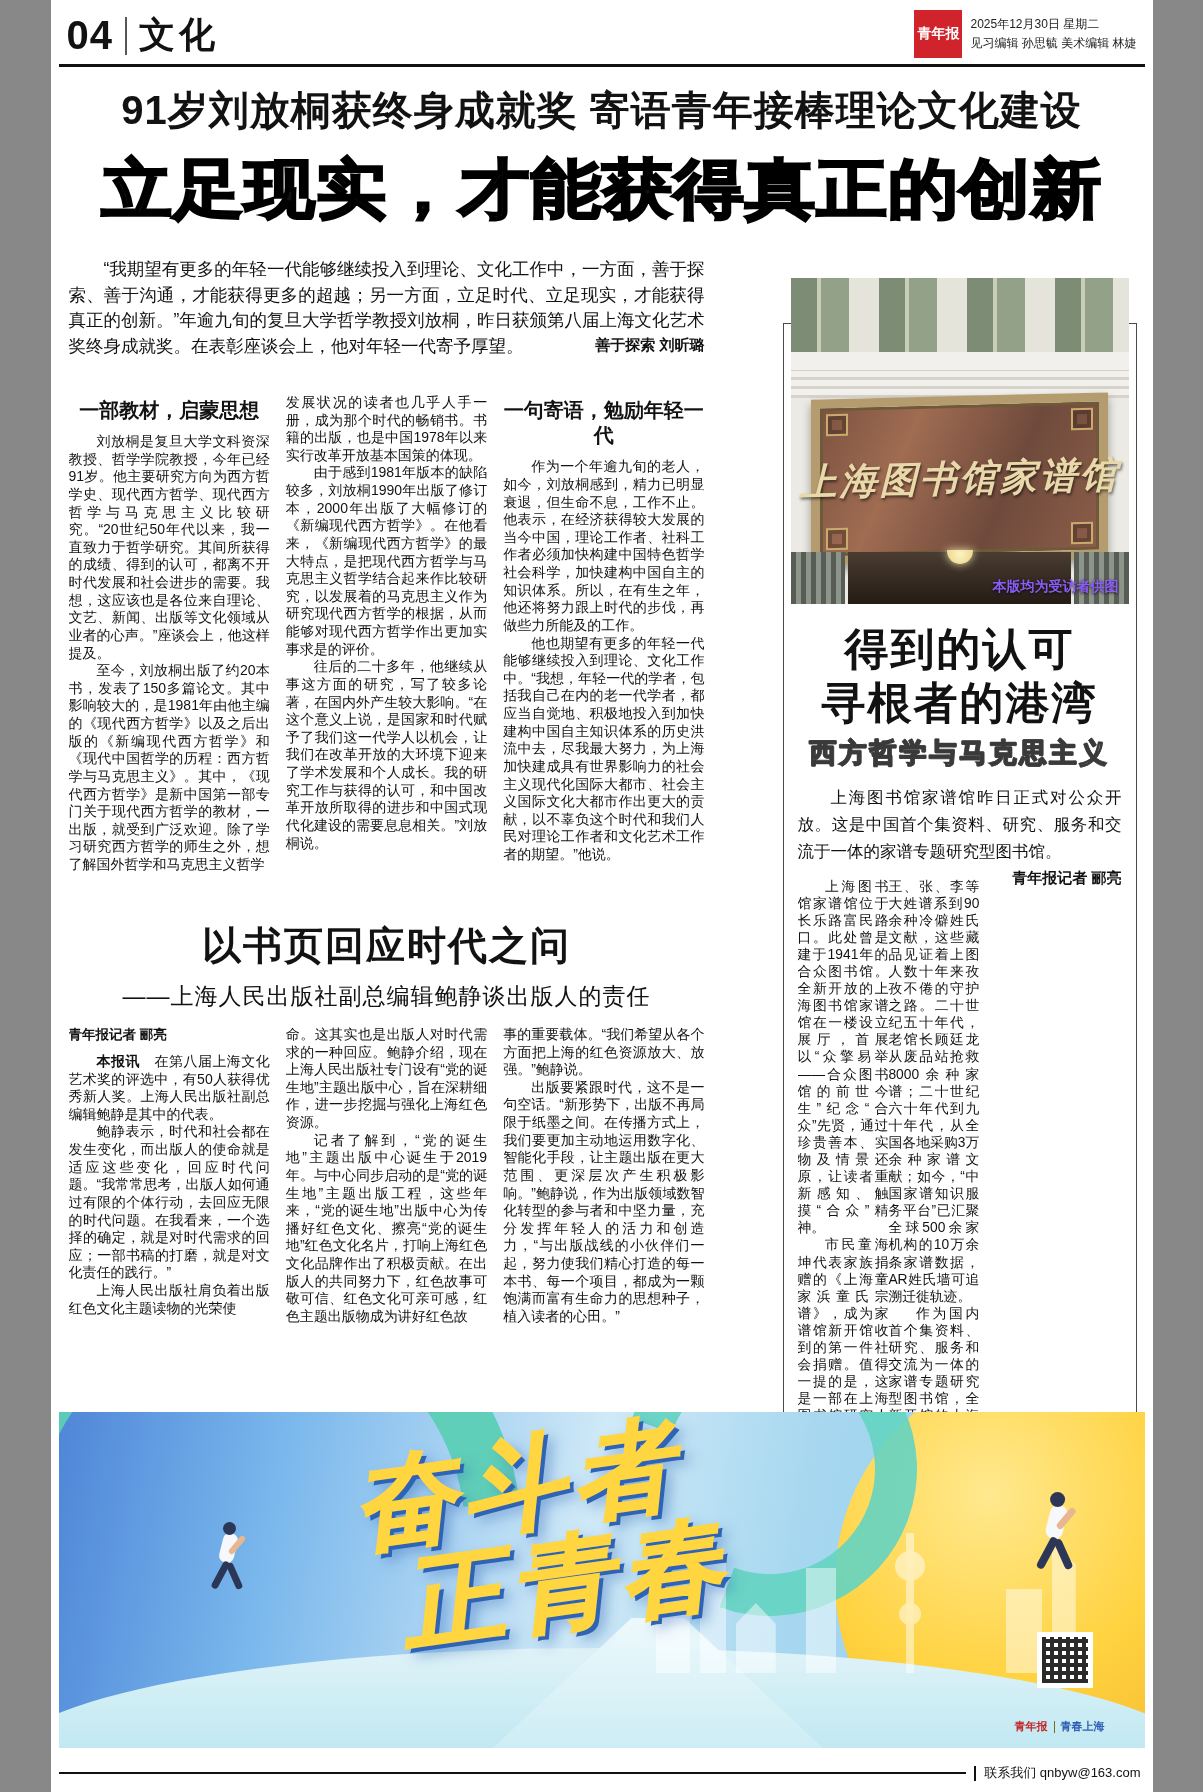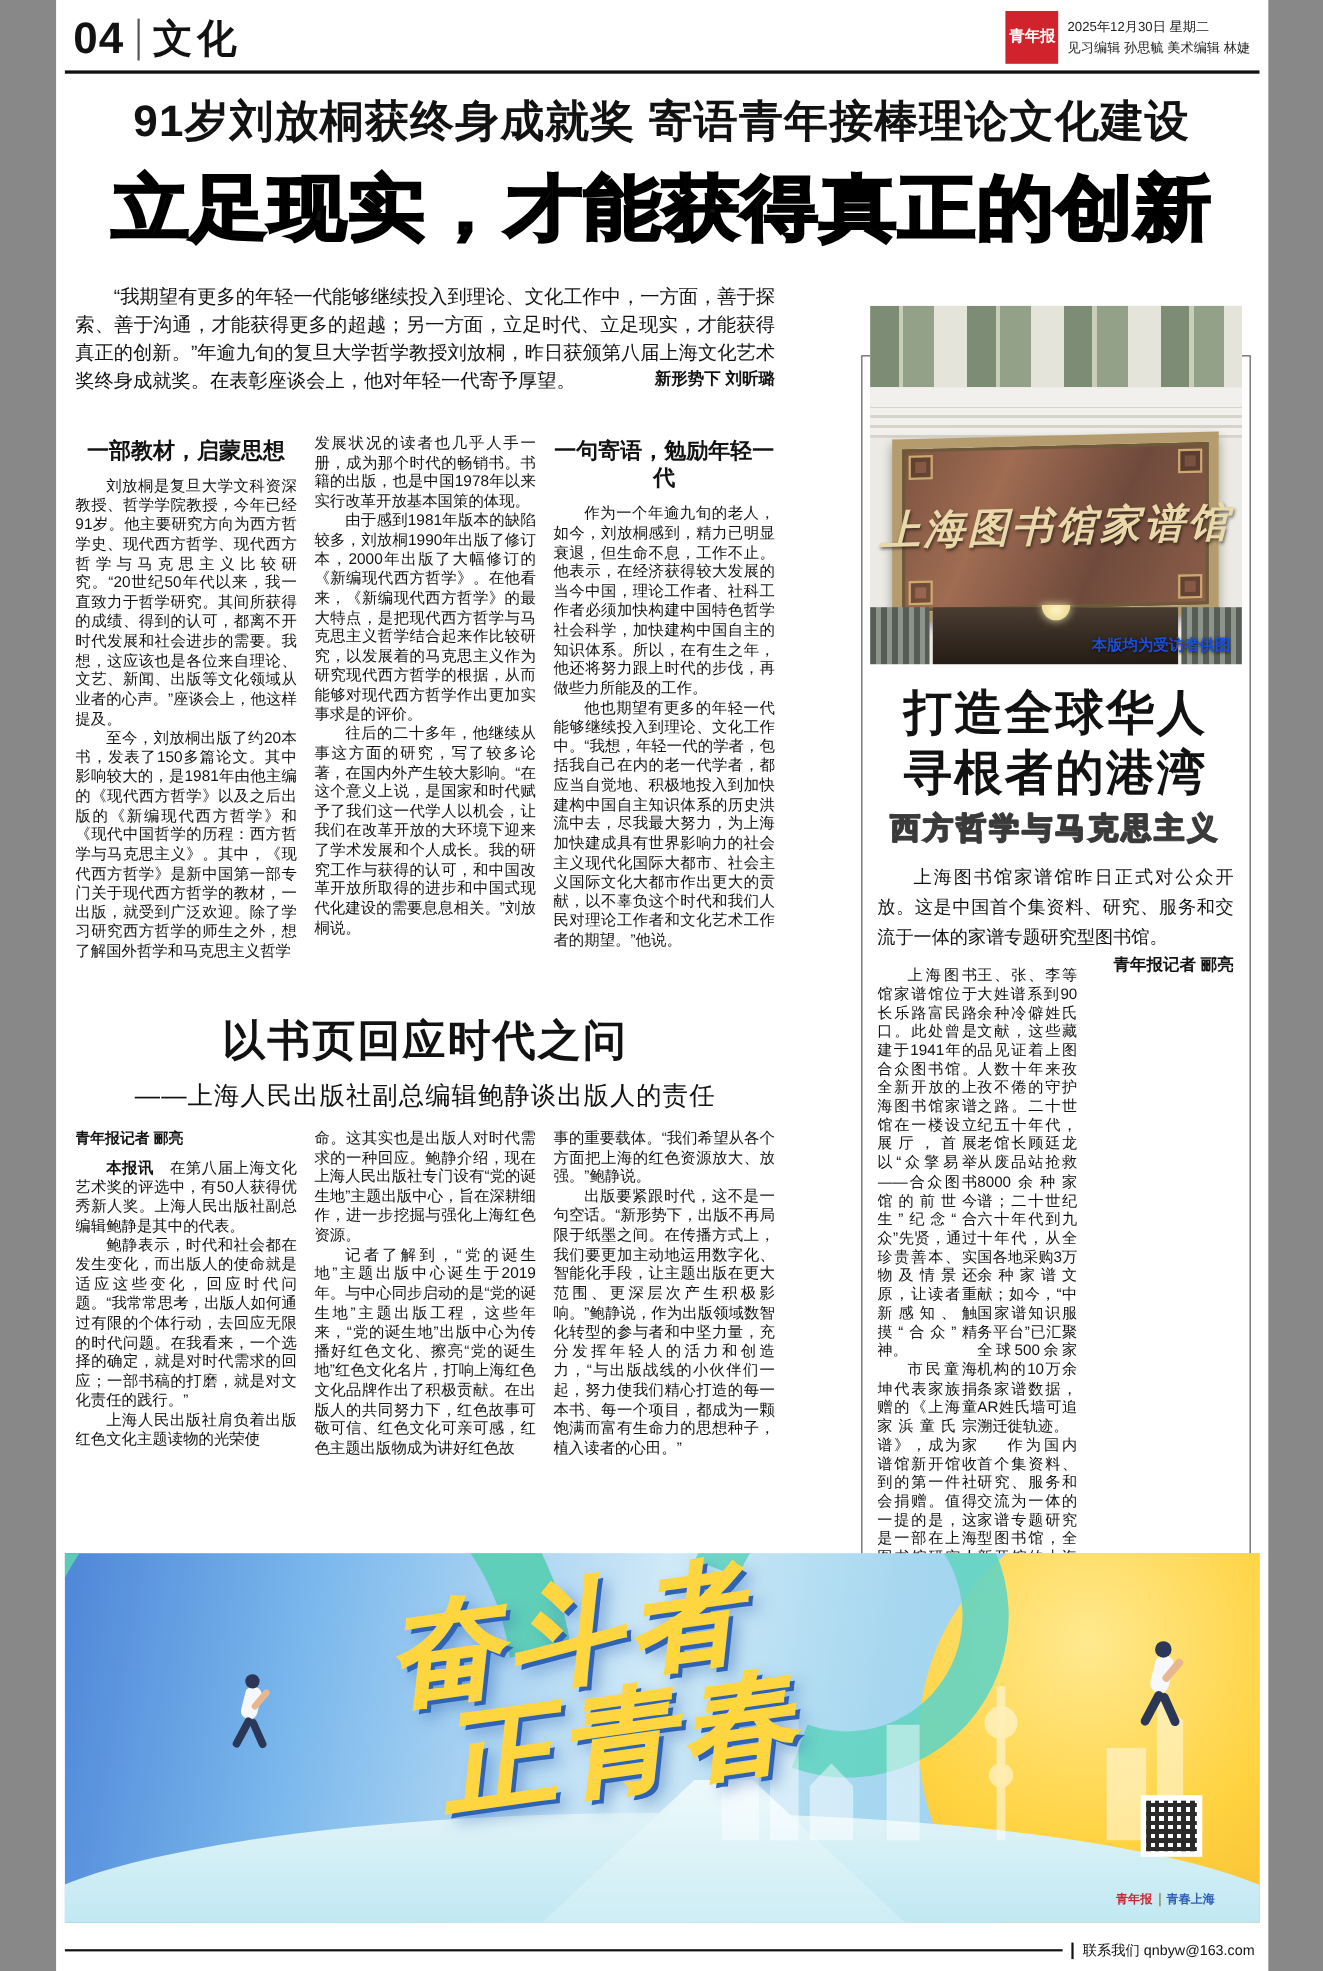--- a/index.html
+++ b/index.html
@@ -68,21 +68,21 @@
   .plaque-text{font-family:"Liberation Serif",serif;font-size:37px;font-weight:700;color:#e9d8aa;
                letter-spacing:3px;text-shadow:1px 2px 3px rgba(0,0,0,.55);font-style:italic;white-space:nowrap;}
   .pl-corner{position:absolute;width:18px;height:18px;border:2px solid #c9ab6e;box-shadow:inset 0 0 0 4px rgba(0,0,0,.25);}
   .pl-tl{left:6px;top:6px;} .pl-tr{right:6px;top:6px;} .pl-bl{left:6px;bottom:6px;} .pl-br{right:6px;bottom:6px;}
   .g-door{position:absolute;left:17%;right:17%;bottom:0;height:52px;background:linear-gradient(#4a3c31,#241c15);}
   .g-lamp{position:absolute;left:50%;bottom:40px;transform:translateX(-50%);width:26px;height:14px;border-radius:0 0 14px 14px;
           background:radial-gradient(circle at 50% 30%,#fdf3c2,#e8d385);box-shadow:0 0 8px rgba(250,240,180,.9);}
   .g-pill{position:absolute;bottom:0;width:16%;height:52px;
           background:repeating-linear-gradient(90deg,#575d55 0 5px,#8d948a 5px 10px);}
   .g-pl{left:0;} .g-pr{right:0;}
-  .g-cap{position:absolute;right:10px;bottom:8px;color:#1d4ed8;font-size:14px;font-weight:700;
+  .g-cap{position:absolute;right:10px;bottom:8px;color:#8b5cf6;font-size:14px;font-weight:700;
          text-shadow:0 1px 3px rgba(0,0,0,.8);}
   .right-head{margin-top:18px;text-align:center;font-size:44px;font-weight:800;line-height:1.22;letter-spacing:2px;}
   .right-sub{margin-top:6px;text-align:center;font-size:27px;font-weight:700;letter-spacing:3px;color:#fdfdfd;
              -webkit-text-stroke:1.3px #3a3a3a;
              text-shadow:1px 0 0 #555,-1px 0 0 #555,0 1px 0 #555,0 -1px 0 #555;}
   .r-intro{margin-top:14px;font-family:"Liberation Serif",serif;font-size:16.5px;line-height:1.62;text-align:justify;}
   .r-intro p{margin:0;text-indent:2em;}
   .r-byline{float:right;font-family:"Liberation Sans",sans-serif;font-weight:700;font-size:15px;}
   .right-cols{display:flex;margin-top:12px;height:546px;overflow:hidden;}
   .right-cols .col{font-size:13.8px;line-height:1.24;}
@@ -162,21 +162,21 @@
   <div class="hdr-rule"></div>
 
   <div class="kicker">91岁刘放桐获终身成就奖 寄语青年接棒理论文化建设</div>
   <div class="main-title">立足现实，才能获得真正的创新</div>
 
   <div class="main">
 
     <div class="left-zone">
       <div class="lead">
         <div class="lead-text">
-          <p><span>“我期望有更多的年轻一代能够继续投入到理论、文化工作中，一方面，善于探索、善于沟通，才能获得更多的超越；另一方面，立足时代、立足现实，才能获得真正的创新。”年逾九旬的复旦大学哲学教授刘放桐，昨日获颁第八届上海文化艺术奖终身成就奖。在表彰座谈会上，他对年轻一代寄予厚望。</span><span class="lead-byline">新形势下 刘昕璐</span></p>
+          <p><span>“我期望有更多的年轻一代能够继续投入到理论、文化工作中，一方面，善于探索、善于沟通，才能获得更多的超越；另一方面，立足时代、立足现实，才能获得真正的创新。”年逾九旬的复旦大学哲学教授刘放桐，昨日获颁第八届上海文化艺术奖终身成就奖。在表彰座谈会上，他对年轻一代寄予厚望。</span><span class="lead-byline">善于探索 刘昕璐</span></p>
         </div>
       </div>
 
       <div class="cols">
         <div class="col">
           <div class="subhead">一部教材，启蒙思想</div>
           <div class="plist"><p>刘放桐是复旦大学文科资深教授、哲学学院教授，今年已经91岁。他主要研究方向为西方哲学史、现代西方哲学、现代西方哲学与马克思主义比较研究。“20世纪50年代以来，我一直致力于哲学研究。其间所获得的成绩、得到的认可，都离不开时代发展和社会进步的需要。我想，这应该也是各位来自理论、文艺、新闻、出版等文化领域从业者的心声。”座谈会上，他这样提及。</p><p>至今，刘放桐出版了约20本书，发表了150多篇论文。其中影响较大的，是1981年由他主编的《现代西方哲学》以及之后出版的《新编现代西方哲学》和《现代中国哲学的历程：西方哲学与马克思主义》。其中，《现代西方哲学》是新中国第一部专门关于现代西方哲学的教材，一出版，就受到广泛欢迎。除了学习研究西方哲学的师生之外，想了解国外哲学和马克思主义哲学</p></div>
         </div>
         <div class="col">
           <div class="plist"><p class="no-indent">发展状况的读者也几乎人手一册，成为那个时代的畅销书。书籍的出版，也是中国1978年以来实行改革开放基本国策的体现。</p><p>由于感到1981年版本的缺陷较多，刘放桐1990年出版了修订本，2000年出版了大幅修订的《新编现代西方哲学》。在他看来，《新编现代西方哲学》的最大特点，是把现代西方哲学与马克思主义哲学结合起来作比较研究，以发展着的马克思主义作为研究现代西方哲学的根据，从而能够对现代西方哲学作出更加实事求是的评价。</p><p>往后的二十多年，他继续从事这方面的研究，写了较多论著，在国内外产生较大影响。“在这个意义上说，是国家和时代赋予了我们这一代学人以机会，让我们在改革开放的大环境下迎来了学术发展和个人成长。我的研究工作与获得的认可，和中国改革开放所取得的进步和中国式现代化建设的需要息息相关。”刘放桐说。</p></div>
@@ -220,21 +220,21 @@
             <div class="pl-corner pl-br"></div>
             <div class="plaque-text">上海图书馆家谱馆</div>
           </div>
           <div class="g-pill g-pl"></div>
           <div class="g-pill g-pr"></div>
           <div class="g-door"></div>
           <div class="g-lamp"></div>
           <div class="g-cap">本版均为受访者供图</div>
         </div>
         <div class="right-head">
-          <div>打造全球华人</div>
+          <div>得到的认可</div>
           <div>寻根者的港湾</div>
         </div>
         <div class="right-sub">西方哲学与马克思主义</div>
         <div class="r-intro">
           <p><span>上海图书馆家谱馆昨日正式对公众开放。这是中国首个集资料、研究、服务和交流于一体的家谱专题研究型图书馆。</span><span class="r-byline">青年报记者 郦亮</span></p>
         </div>
         <div class="right-cols">
           <div class="col">
             <div class="plist"><p>上海图书馆家谱馆位于长乐路富民路口。此处曾是建于1941年的合众图书馆。全新开放的上海图书馆家谱馆在一楼设立展厅，首展以“众擎易举——合众图书馆的前世今生”纪念“合众”先贤，通过珍贵善本、实物及情景还原，让读者重新感知、触摸“合众”精神。</p><p>市民童海坤代表家族捐赠的《上海童家浜童氏宗谱》，成为家谱馆新开馆收到的第一件社会捐赠。值得一提的是，这是一部在上海图书馆研究人员帮助下修订的家谱。8年前，童海坤有了修谱想法后，第一站拜访的就是上海图书馆，在家谱部主任顾燕团队的帮助下，童海坤不断寻根，终于完成了这本家谱。“八年来，家族四代一百多人参与修谱。来之前，我告诉在海内外十几个国家的童家人，把谱捐给上图，以后大家在网上都能方便查到！”</p><p>上海图书馆是全球收藏中国家谱原件最多的公藏机构。近4万种、38万余册、567个姓氏，从明刊本《王氏家乘》到二十世纪初《丁氏家谱》，从陈、</p></div>
           </div>

